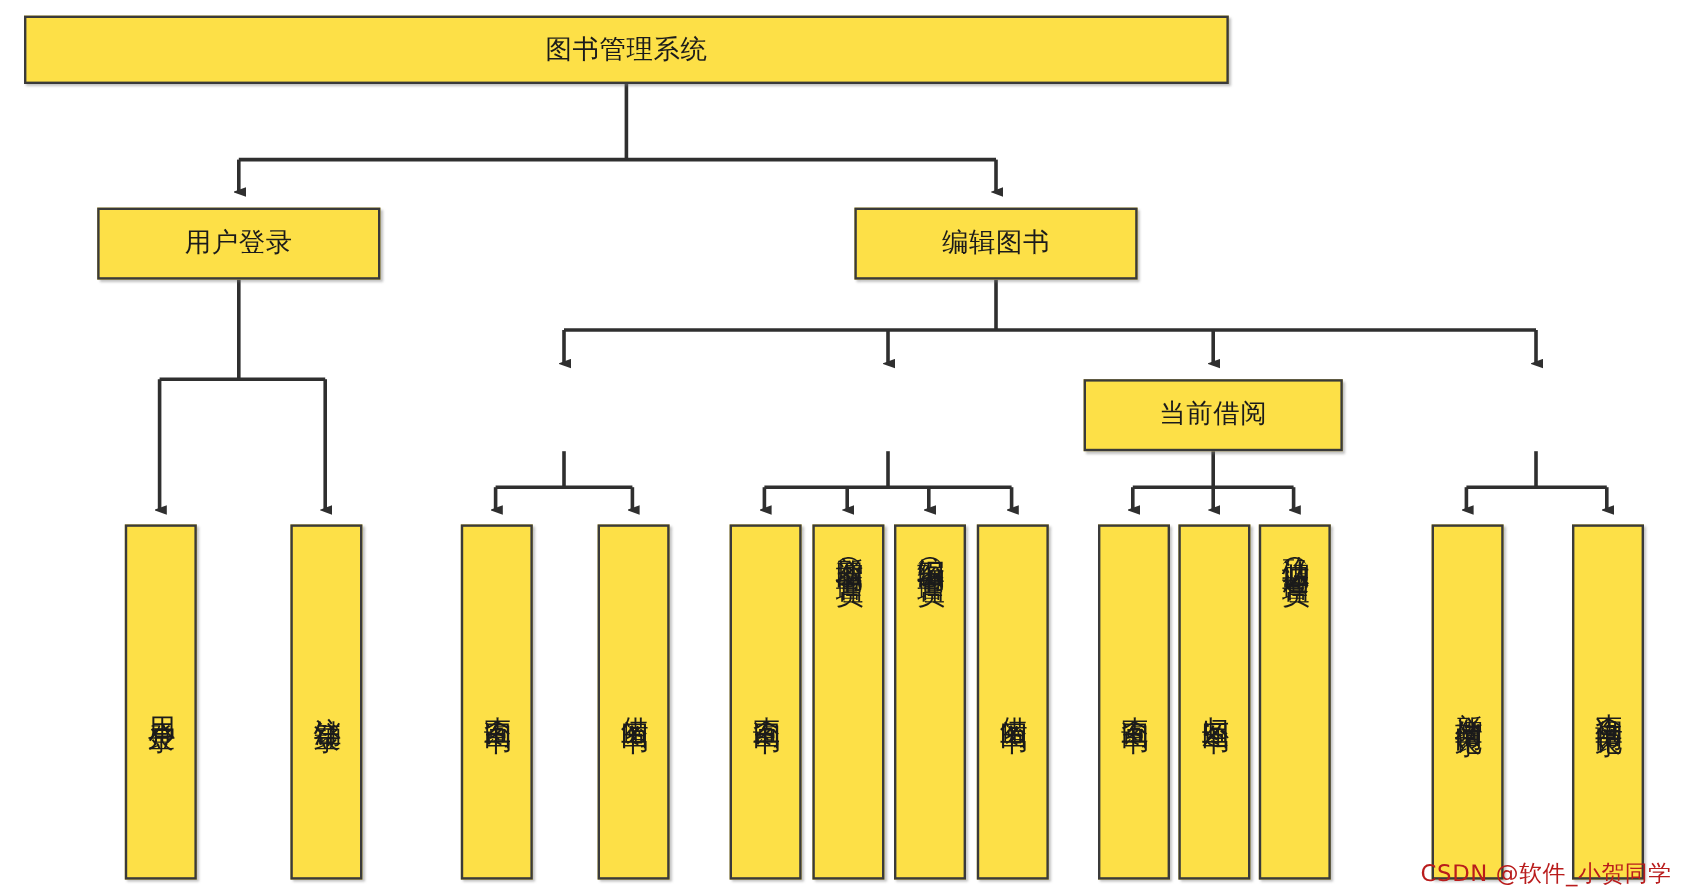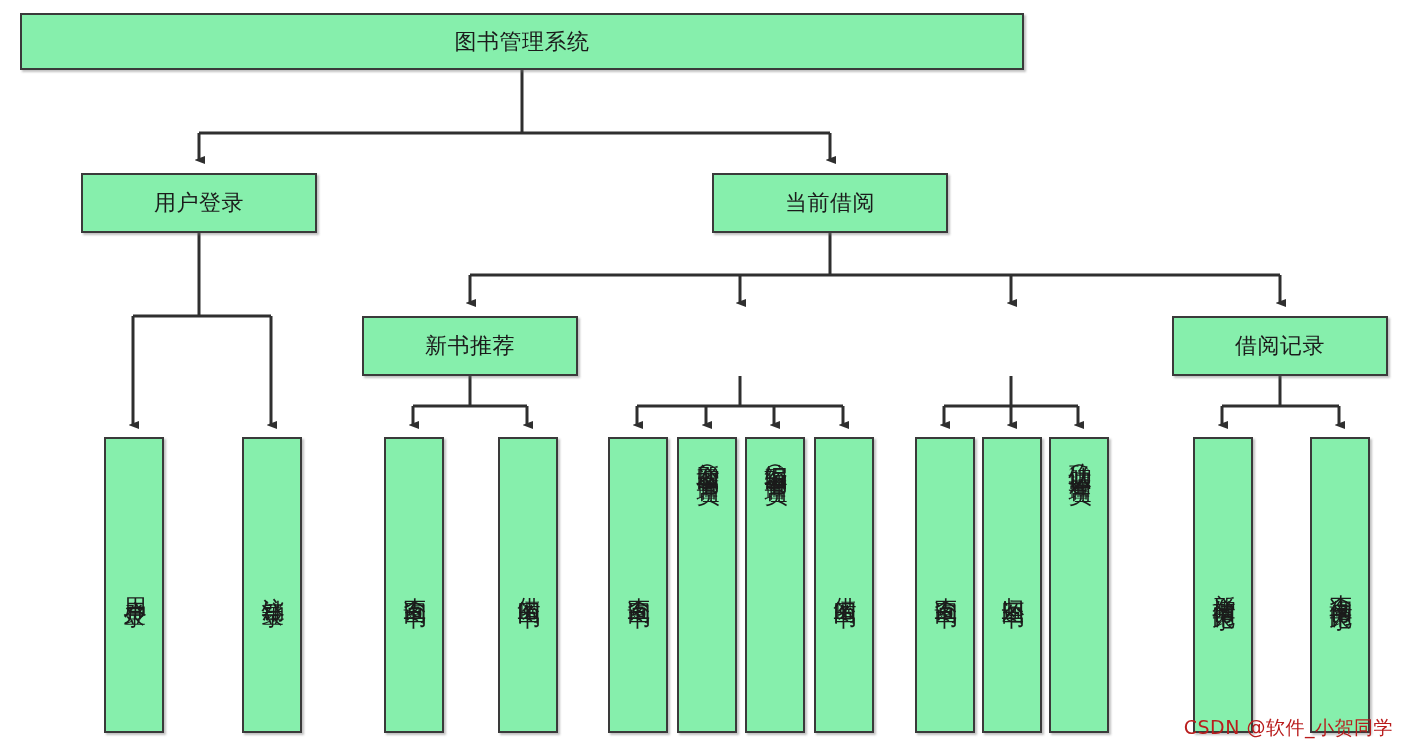--- a/index.html
+++ b/index.html
@@ -19,27 +19,26 @@
     position: absolute;
     left: 0;
     top: 0;
     width: 1405px;
     height: 747px;
     pointer-events: none;
   }
   .node {
     position: absolute;
     box-sizing: border-box;
-    background: #86efac;
+    background: #fde047;
     border: 2px solid #3a3a3a;
     display: flex;
     align-items: center;
     justify-content: center;
     box-shadow: 2px 2px 2px rgba(120,120,120,0.45);
-    font-family: Liberation Serif, serif;
   }
   .node .label {
     color: #1b1b1b;
     line-height: 1.08;
     letter-spacing: 0.5px;
     text-align: center;
     white-space: nowrap;
   }
   .node.horiz .label {
     font-size: 22px;
@@ -126,28 +125,25 @@
   </svg>
 
   <div class="node horiz" style="left:20px; top:13px; width:1004px; height:57px;">
     <span class="label">图书管理系统</span>
   </div>
 
   <div class="node horiz" style="left:81px; top:173px; width:236px; height:60px;">
     <span class="label">用户登录</span>
   </div>
   <div class="node horiz" style="left:712px; top:173px; width:236px; height:60px;">
-    <span class="label">当前借阅</span>
+    <span class="label">编辑图书</span>
   </div>
 
-  <div class="node horiz" style="left:362px; top:316px; width:216px; height:60px;">
-    <span class="label">新书推荐</span>
-  </div>
-  <div class="node horiz" style="left:1172px; top:316px; width:216px; height:60px;">
-    <span class="label">借阅记录</span>
+  <div class="node horiz" style="left:903px; top:316px; width:216px; height:60px;">
+    <span class="label">当前借阅</span>
   </div>
 
   <div class="node vert center" style="left:104px; top:437px; width:60px; height:296px;">
     <span class="label">用户登录</span>
   </div>
   <div class="node vert center" style="left:242px; top:437px; width:60px; height:296px;">
     <span class="label">注销登录</span>
   </div>
 
   <div class="node vert center" style="left:384px; top:437px; width:60px; height:296px;">

